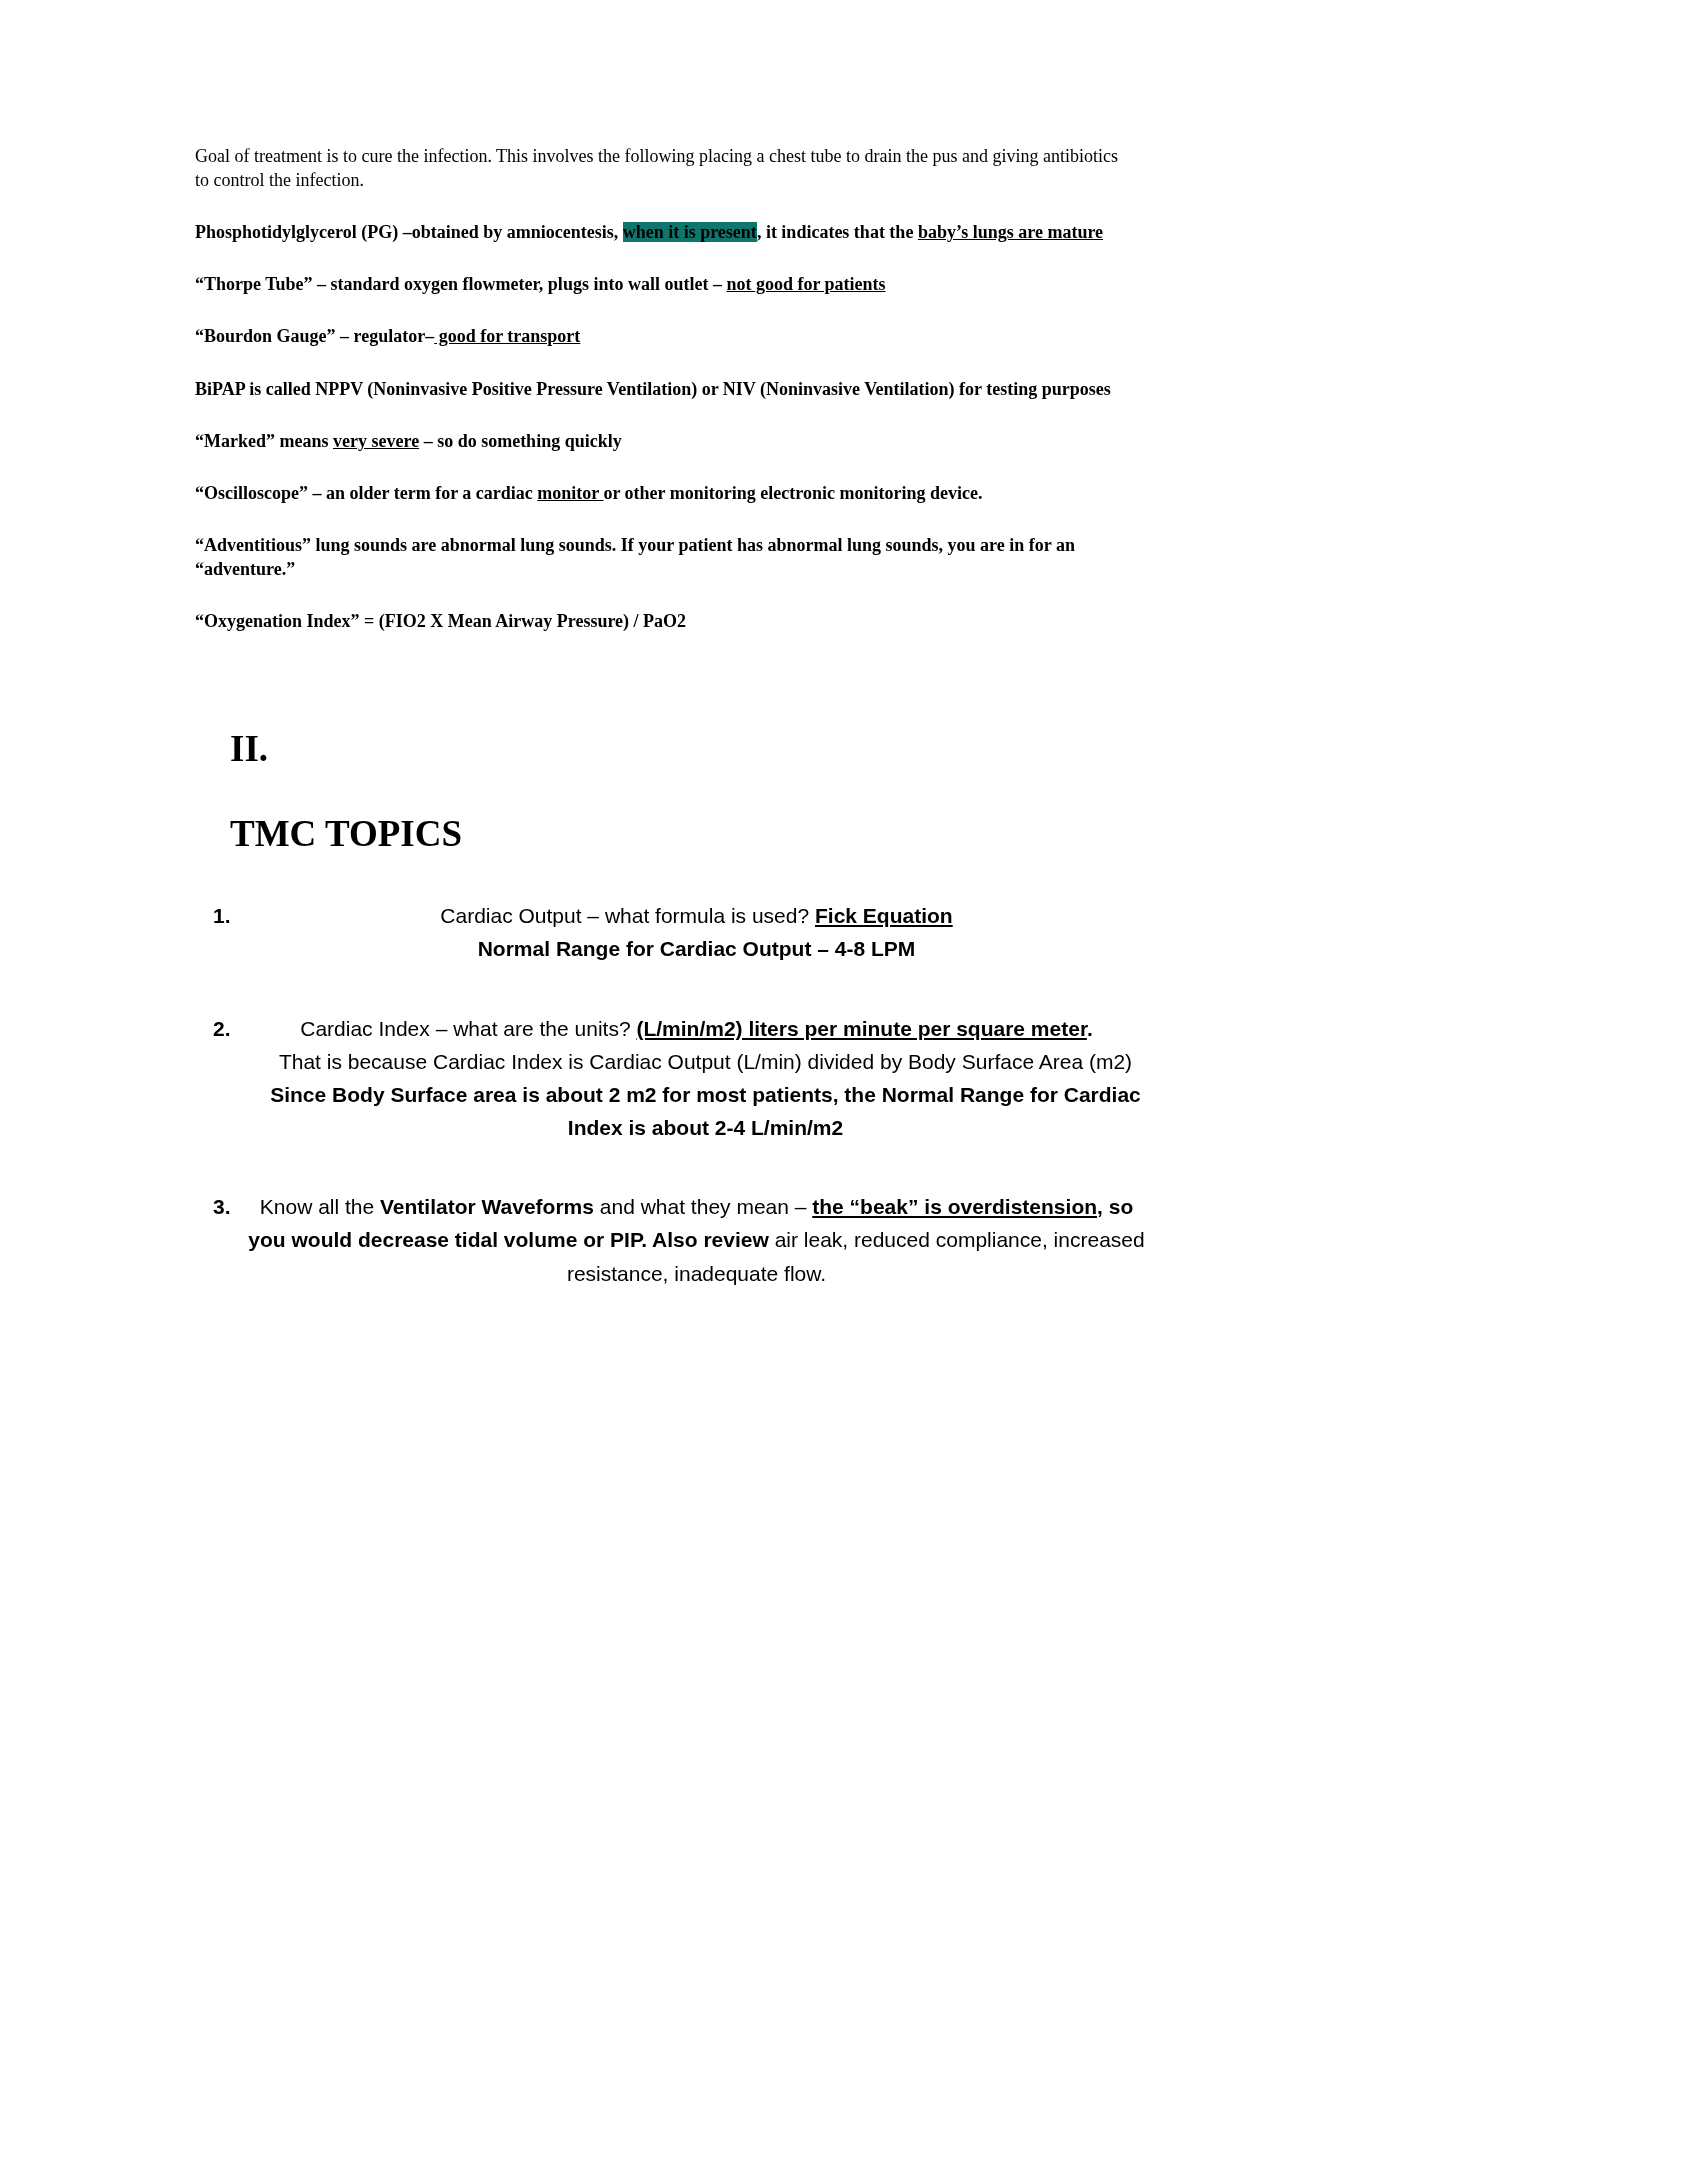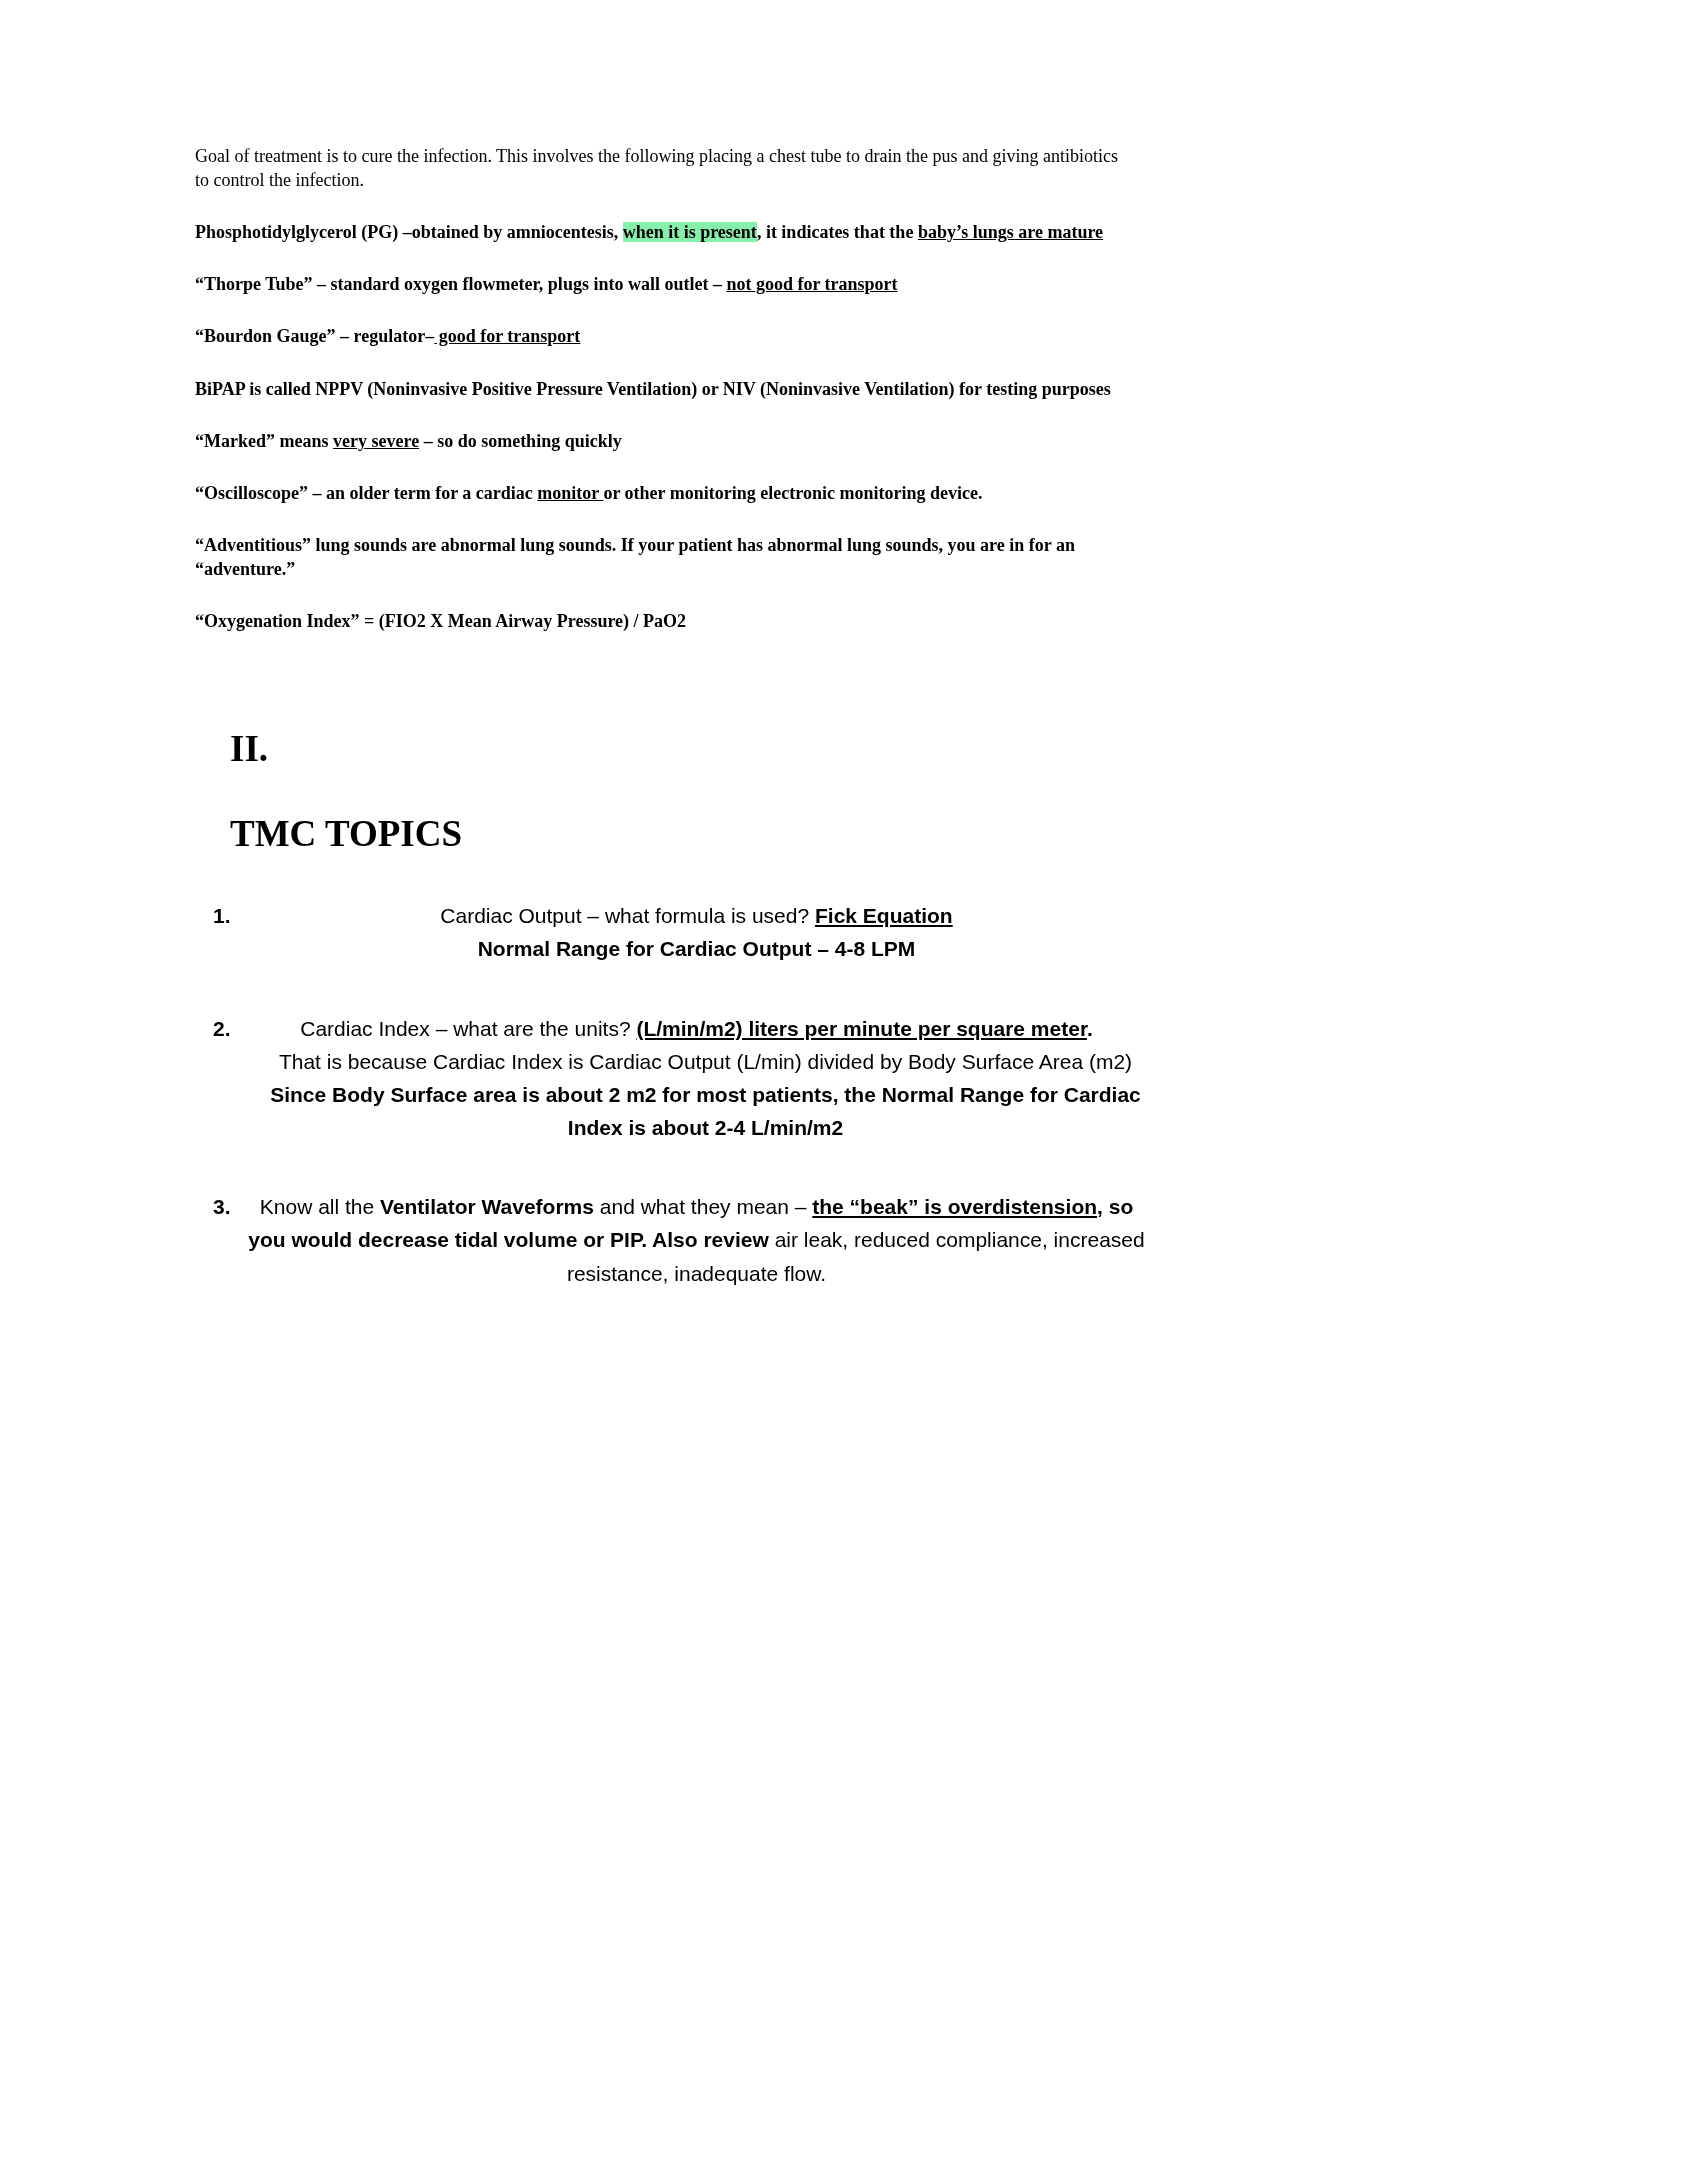--- a/index.html
+++ b/index.html
@@ -21,21 +21,21 @@
   }
   .doc-body { width: 939px; }
   .para {
     font-size: 18px;
     line-height: 1.34;
     margin: 0 0 28px 0;
   }
   .para.pbold { font-weight: bold; }
   .b  { font-weight: bold; }
   .u  { text-decoration: underline; }
-  .hl { background: #86efac; font-family: Liberation Serif, serif; }
+  .hl { background: #0f766e; font-family: Liberation Serif, serif; }
 
   .heading {
     display: flex;
     align-items: baseline;
     gap: 42px;
     font-weight: bold;
     font-size: 37px;
     margin: 94px 0 44px 35px;
     font-family: "Liberation Serif", serif;
     flex-direction: column;
@@ -62,21 +62,21 @@
 </style>
 </head>
 <body>
 
 <div class="page">
 
   <div class="doc-body">
 
   <p class="para"><span>Goal of treatment is to cure the infection. This involves the following placing a chest tube to drain the pus and giving antibiotics to control the infection.</span></p>
       <p class="para pbold"><span>Phosphotidylglycerol  (PG) –obtained by amniocentesis, </span><span class="hl">when it is present</span><span>, it indicates that the </span><span class="u">baby’s lungs are mature</span></p>
-      <p class="para pbold"><span>“Thorpe Tube” – standard oxygen flowmeter, plugs into wall outlet – </span><span class="u">not good for transport</span></p>
+      <p class="para pbold"><span>“Thorpe Tube” – standard oxygen flowmeter, plugs into wall outlet – </span><span class="u">not good for patients</span></p>
       <p class="para pbold"><span>“Bourdon Gauge” – regulator–</span><span class="u"> good for transport</span></p>
       <p class="para pbold"><span>BiPAP is called NPPV (Noninvasive Positive Pressure Ventilation) or NIV (Noninvasive Ventilation) for testing purposes</span></p>
       <p class="para pbold"><span>“Marked” means </span><span class="u">very severe</span><span> – so do something quickly</span></p>
       <p class="para pbold"><span>“Oscilloscope” – an older term for a cardiac </span><span class="u">monitor </span><span>or other monitoring electronic monitoring device.</span></p>
       <p class="para pbold"><span>“Adventitious” lung sounds are abnormal lung sounds. If your patient has abnormal lung sounds, you are in for an “adventure.”</span></p>
       <p class="para pbold"><span>“Oxygenation Index” = (FIO2 X Mean Airway Pressure) / PaO2</span></p>
     </div>
 
   <div class="heading">
     <span>II.</span>

